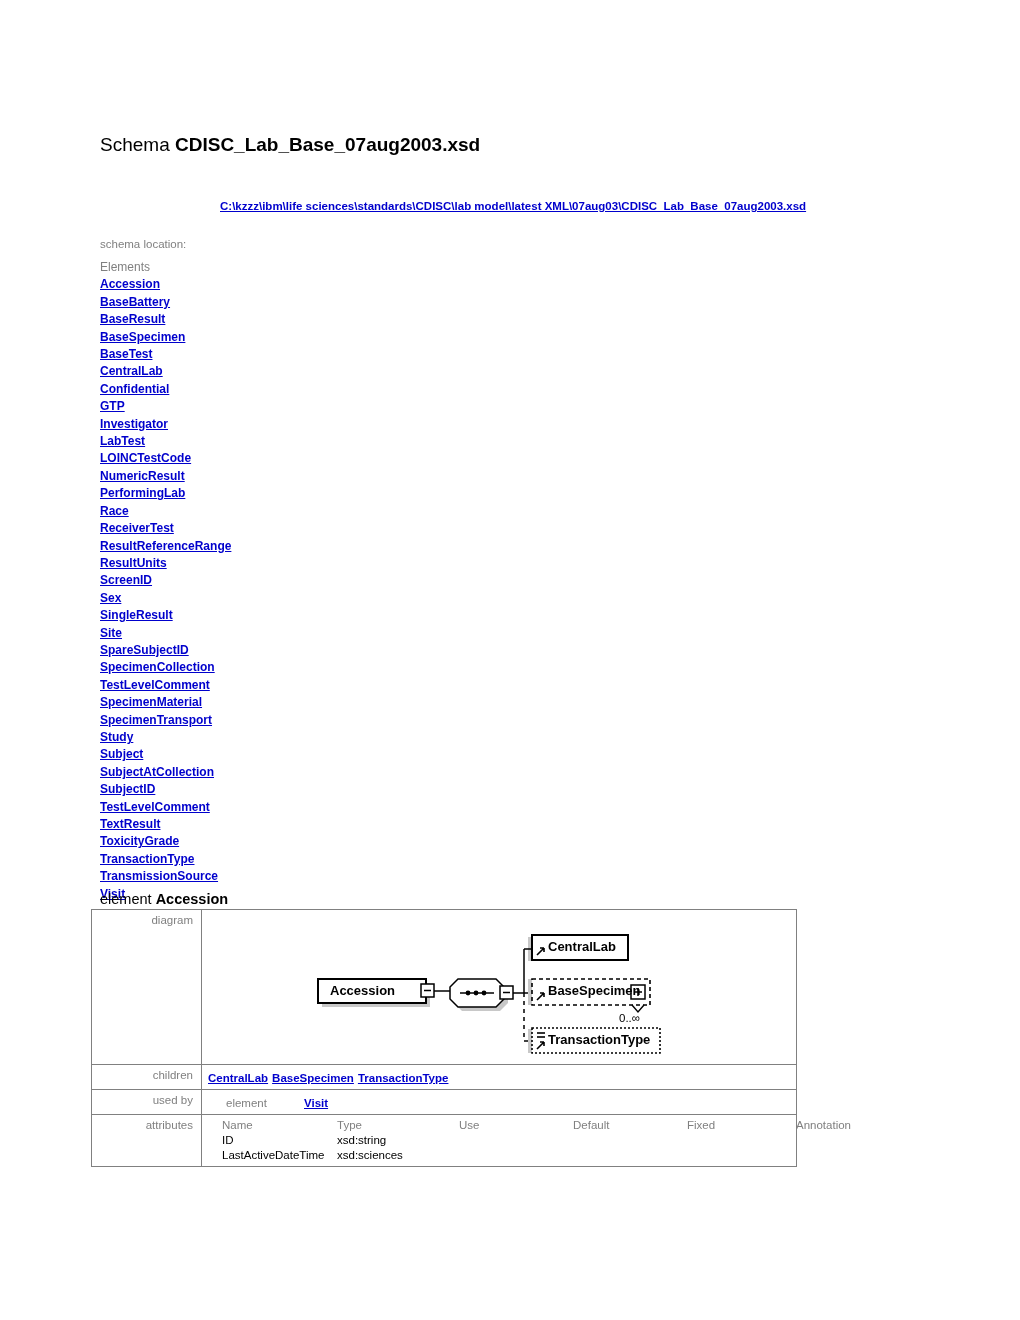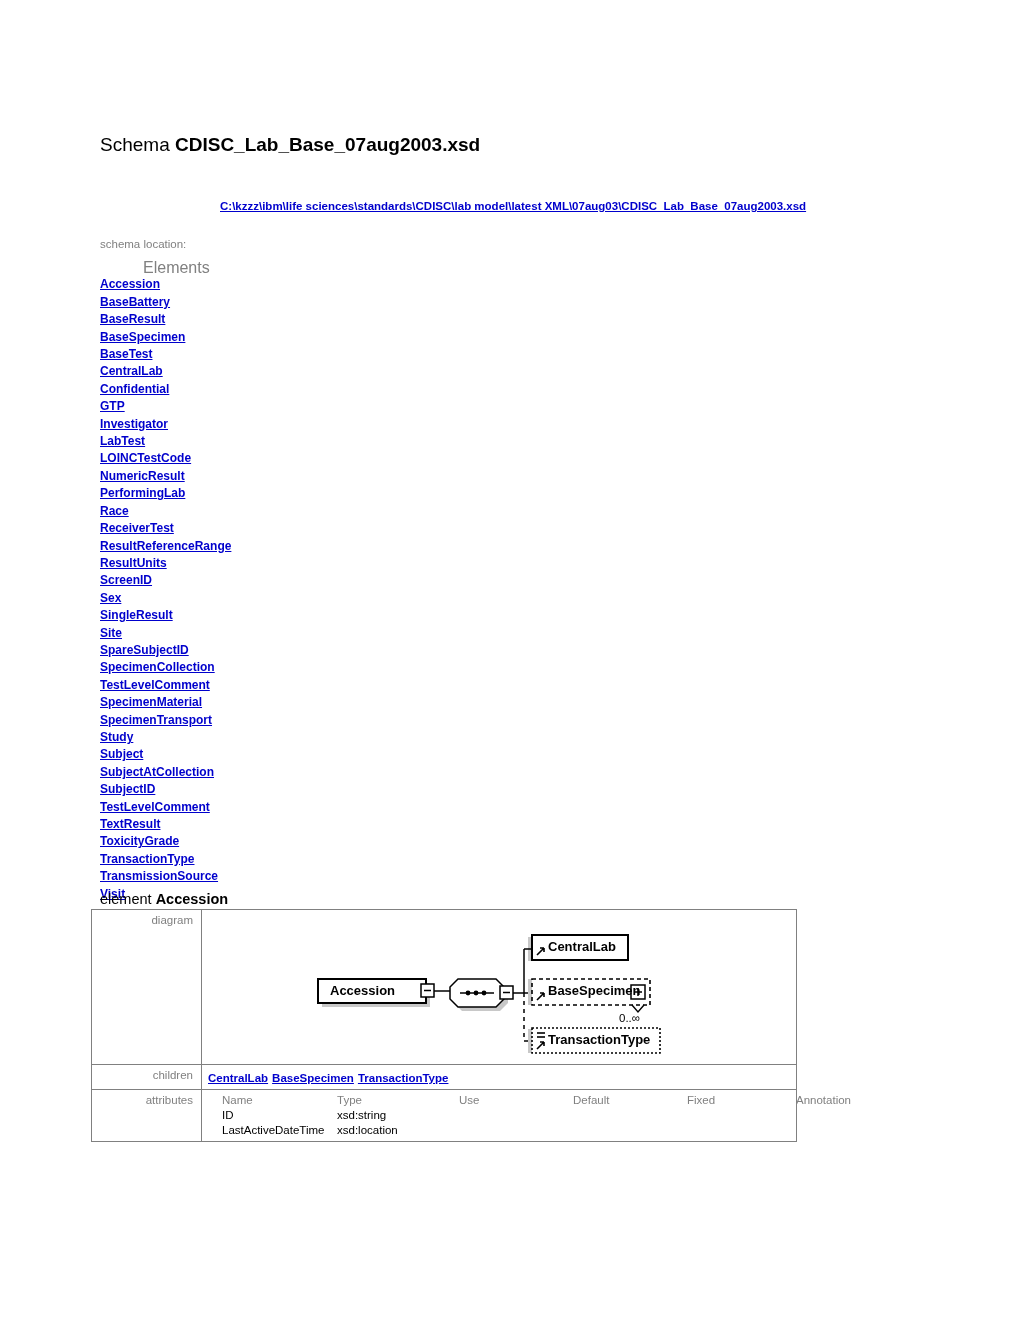--- a/index.html
+++ b/index.html
@@ -58,25 +58,24 @@
     vertical-align: top;
   }
 
   
   .elements-block {
     position: absolute;
     left: 100px;
     top: 244px;
   }
   .elements-heading {
-    font-size: 16px;
+    font-size: 12px;
     color: #808080;
     line-height: 15.4px;
     white-space: nowrap;
-    margin-left: 43px;
   }
   .elements-list {
     list-style: none;
     margin: 0;
     padding: 0;
   }
   .elements-list li {
     line-height: 15.4px;
     white-space: nowrap;
   }
@@ -345,20 +344,28 @@
         </td>
       </tr>
 
       <tr>
         <td class="row-label">children</td>
         <td class="row-body">
           <div id="children-links"><span class="child-link">CentralLab</span><span class="child-link">BaseSpecimen</span><span class="child-link">TransactionType</span></div>
         </td>
       </tr>
 
+      <tr>
+        <td class="row-label">used by</td>
+        <td class="row-body">
+          <div class="usedby-line">
+            <span class="usedby-kind">element</span><span class="usedby-link">Visit</span>
+          </div>
+        </td>
+      </tr>
 
       <tr>
         <td class="row-label">attributes</td>
         <td class="row-body">
           <div class="attr-wrap">
             <table class="attr-grid">
               <colgroup>
                 <col class="c-name">
                   <col class="c-type">
                   <col class="c-use">
@@ -380,21 +387,21 @@
                   <tr>
                     <td class="attr-name-cell">ID</td>
                     <td>xsd:string</td>
                     <td></td>
                     <td></td>
                     <td></td>
                     <td></td>
                   </tr>
                   <tr>
                     <td class="attr-name-cell">LastActiveDateTime</td>
-                    <td>xsd:location</td>
+                    <td>xsd:sciences</td>
                     <td></td>
                     <td></td>
                     <td></td>
                     <td></td>
                   </tr>
                 </tbody>
             </table>
           </div>
         </td>
       </tr>

